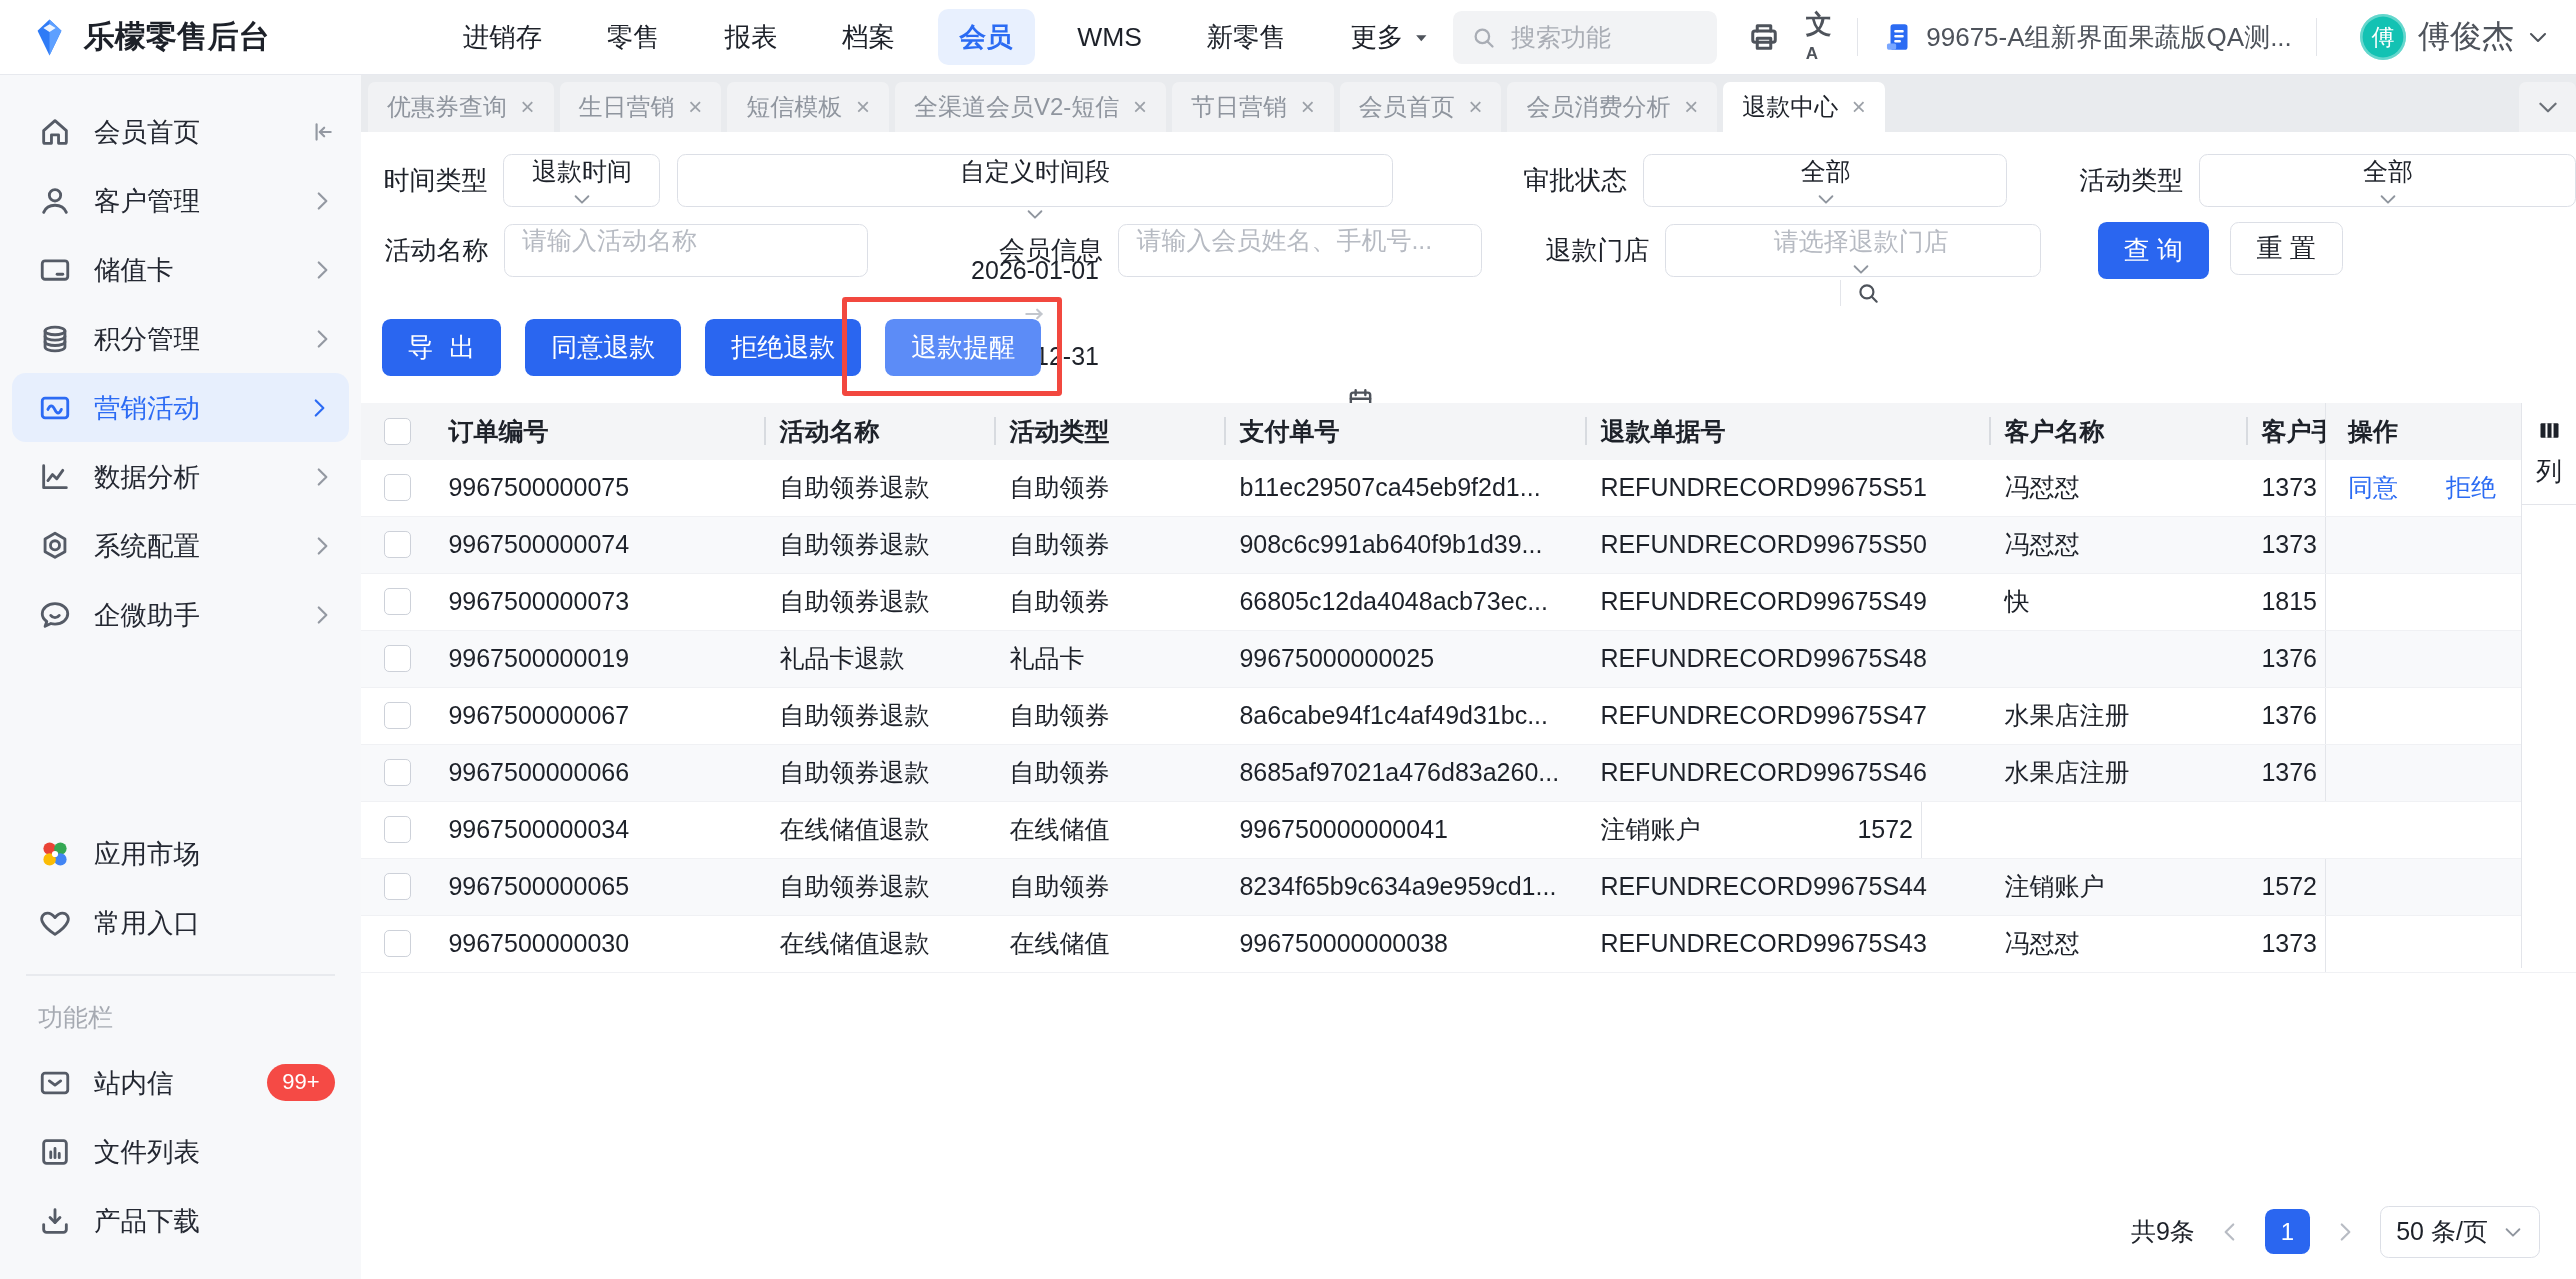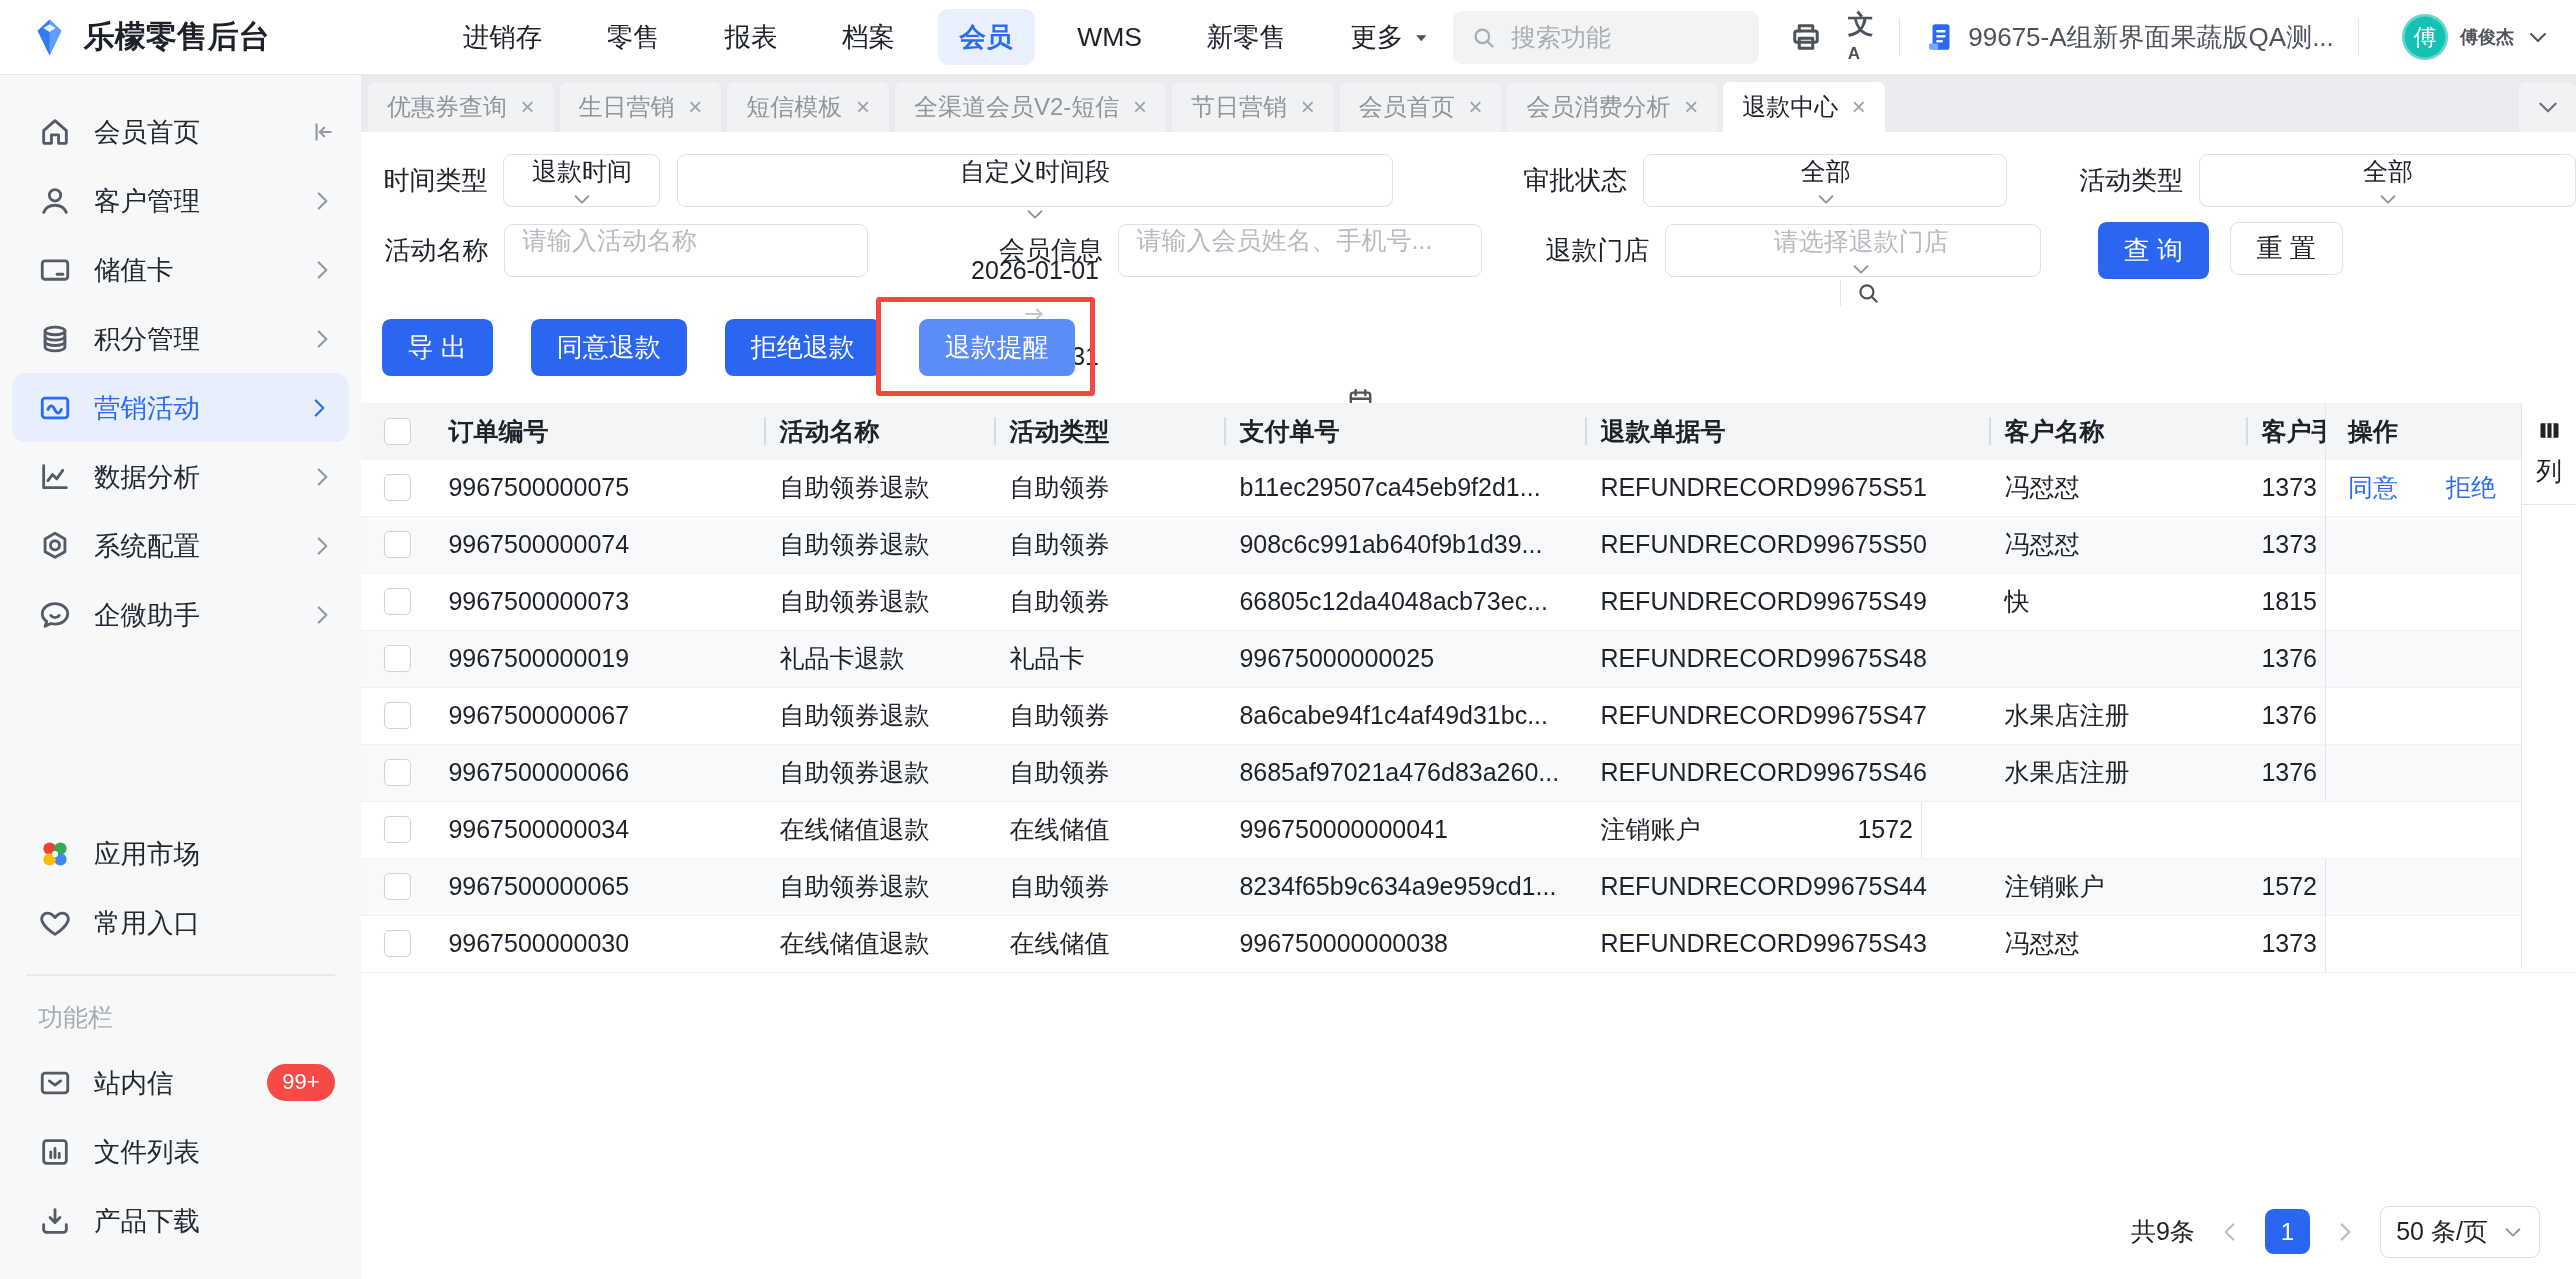--- a/index.html
+++ b/index.html
@@ -26,21 +26,21 @@
   .icon-btn svg{width:36px;height:36px;}
   .txt-ic{font-size:26px;font-weight:600;line-height:1;}
   .txt-ic small{font-size:17px;}
   .vdiv{width:1.7px;height:38px;background:#e3e5ea;}
   .tenant{display:flex;align-items:center;gap:10.3px;font-size:26px;max-width:411px;cursor:pointer;}
   .tenant .ic svg{width:34px;height:34px;}
   .tenant-name{white-space:nowrap;overflow:hidden;text-overflow:ellipsis;}
   .userbox{display:flex;align-items:center;gap:12px;margin-left:19px;cursor:pointer;}
   .avatar{width:46px;height:46px;border-radius:50%;background:#13c2b3;color:#fff;display:flex;
           align-items:center;justify-content:center;font-size:23px;box-shadow:inset 0 0 0 2.6px rgba(255,255,255,.35);}
-  .username{font-size:18px;font-weight:700;white-space:nowrap;}
+  .username{font-size:32px;font-weight:400;white-space:nowrap;}
   .user-caret svg{width:24px;height:24px;color:#4e535b;}
   
   .shell{flex:1;display:flex;min-height:0;}
   .sidebar{width:361px;flex:0 0 361px;background:#f7f8fa;display:flex;flex-direction:column;
            padding:22px 0 24px;box-sizing:border-box;}
   .side-item{height:69px;display:flex;align-items:center;gap:22px;padding:0 26px 0 38px;
              font-size:26.5px;color:#242832;cursor:pointer;flex:0 0 69px;}
   .side-item .lead{color:#555b66;}
   .side-item .lead svg{width:34px;height:34px;}
   .side-trail{margin-left:auto;color:#9499a2;}
@@ -95,21 +95,21 @@
                 margin-left:12px;color:#4e535b;}
   .store-search svg{width:26px;height:26px;}
   .store-ph{color:#b6bac2;flex:1;}
   .btn{height:57px;border-radius:8.6px;font-size:26px;padding:0 26px;display:inline-flex;align-items:center;
        justify-content:center;box-sizing:border-box;border:none;cursor:pointer;white-space:nowrap;
        font-family:inherit;}
   .btn-primary{background:#2a66f0;color:#ffffff;}
   .btn-plain{background:#fff;border:1.7px solid #dcdfe6;color:#1d2129;height:53px;}
   .btn-light{background:#5c8cf7;color:#fff;}
   .fbtns{display:flex;gap:20.6px;margin-left:57px;}
-  .actions-row{display:flex;align-items:center;gap:38px;padding:24px 0 5.1px 20.6px;}
+  .actions-row{display:flex;align-items:center;gap:24px;padding:24px 0 5.1px 20.6px;font-family:Liberation Mono, monospace;}
   .red-box{position:relative;display:inline-flex;}
   .red-box::after{content:"";position:absolute;left:-43px;right:-20.6px;top:-22px;bottom:-20.6px;
                   border:5.1px solid #f2483f;border-radius:3.4px;pointer-events:none;}
   
   .table{margin-top:22px;position:relative;font-size:25px;height:565px;flex:0 0 auto;}
   .thead{display:flex;height:57px;background:#f4f5f7;font-weight:600;color:#1d2129;}
   .tcell{box-sizing:border-box;padding:0 15.4px;white-space:nowrap;overflow:hidden;display:flex;
          align-items:center;height:100%;flex:0 0 auto;}
   .c-check{width:72px;justify-content:center;padding:0;}
   .c-order{width:331px;}

